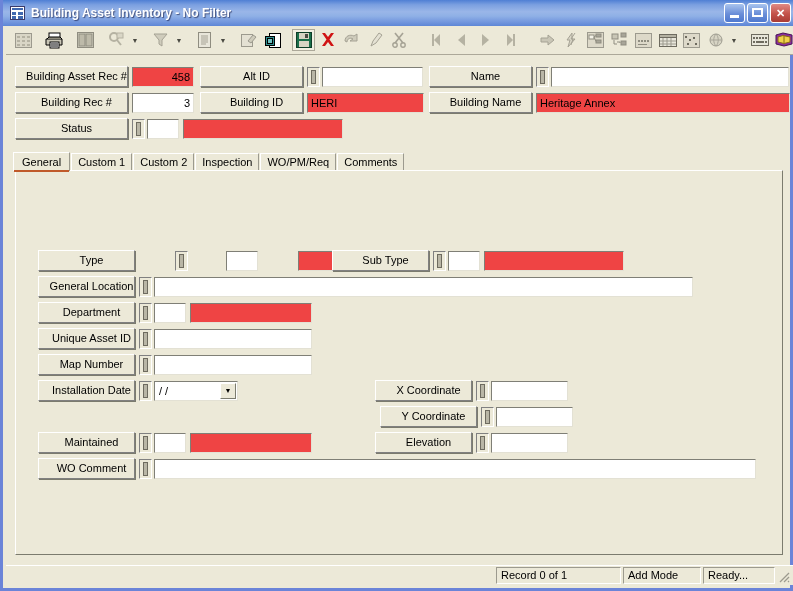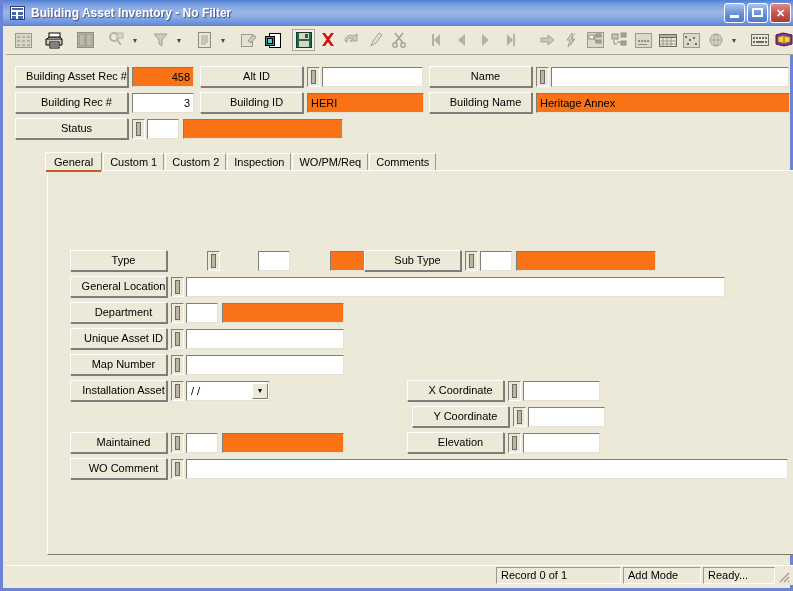--- a/index.html
+++ b/index.html
@@ -90,35 +90,35 @@
   .inp{
     height:20px;line-height:18px;
     background:#ffffff;
     border:1px solid #7f7f76;
     border-right-color:#e3e1d4;border-bottom-color:#e3e1d4;
     box-sizing:border-box;
     font-size:11px;color:#000;
     padding:0 3px;
     white-space:nowrap;overflow:hidden;
   }
-  .inp.ro{background:#f97316;}
+  .inp.ro{background:#ef4444;}
   .inp.num{text-align:right;}
   .spin{
     width:13px;height:20px;flex:none;margin-right:2px;
     border:1px solid #808080;border-right-color:#fff;border-bottom-color:#fff;
     background:#ece9d8;box-sizing:border-box;position:relative;
   }
   .spin i{
     position:absolute;left:3px;top:2px;width:5px;height:14px;
     background:#b9b6a6;border:1px solid #6e6b5f;box-sizing:border-box;
   }
 
   
   #tabpanel{
-    position:absolute;left:12px;top:152px;width:660px;height:400px;margin-left:32px;
+    position:absolute;left:12px;top:152px;width:660px;height:400px;
   }
   #tabstrip{position:absolute;left:0;top:0;height:19px;display:flex;align-items:flex-end;}
   .tab{
     height:18px;line-height:17px;padding:0 6px;
     background:#ece9d8;
     border:1px solid #ffffff;
     border-right-color:#9c9a8e;border-bottom:0;
     box-sizing:border-box;font-size:11px;color:#000;
     margin-right:1px;white-space:nowrap;
   }
@@ -591,21 +591,21 @@
 
         <div class="fldrow" style="left:22px;top:183px;">
           <div class="lbl" style="width:97px;">Map Number</div>
           <div class="spin">
               <i></i>
             </div>
           <div class="inp" style="width:158px;"></div>
         </div>
 
         <div class="fldrow" style="left:22px;top:209px;">
-          <div class="lbl" style="width:97px;">Installation Asset</div>
+          <div class="lbl" style="width:97px;">Installation Date</div>
           <div class="spin">
               <i></i>
             </div>
           <div class="combo" style="width:84px;">
             <span>  /  /</span>
             <span class="arrow">▼</span>
           </div>
         </div>
 
 

